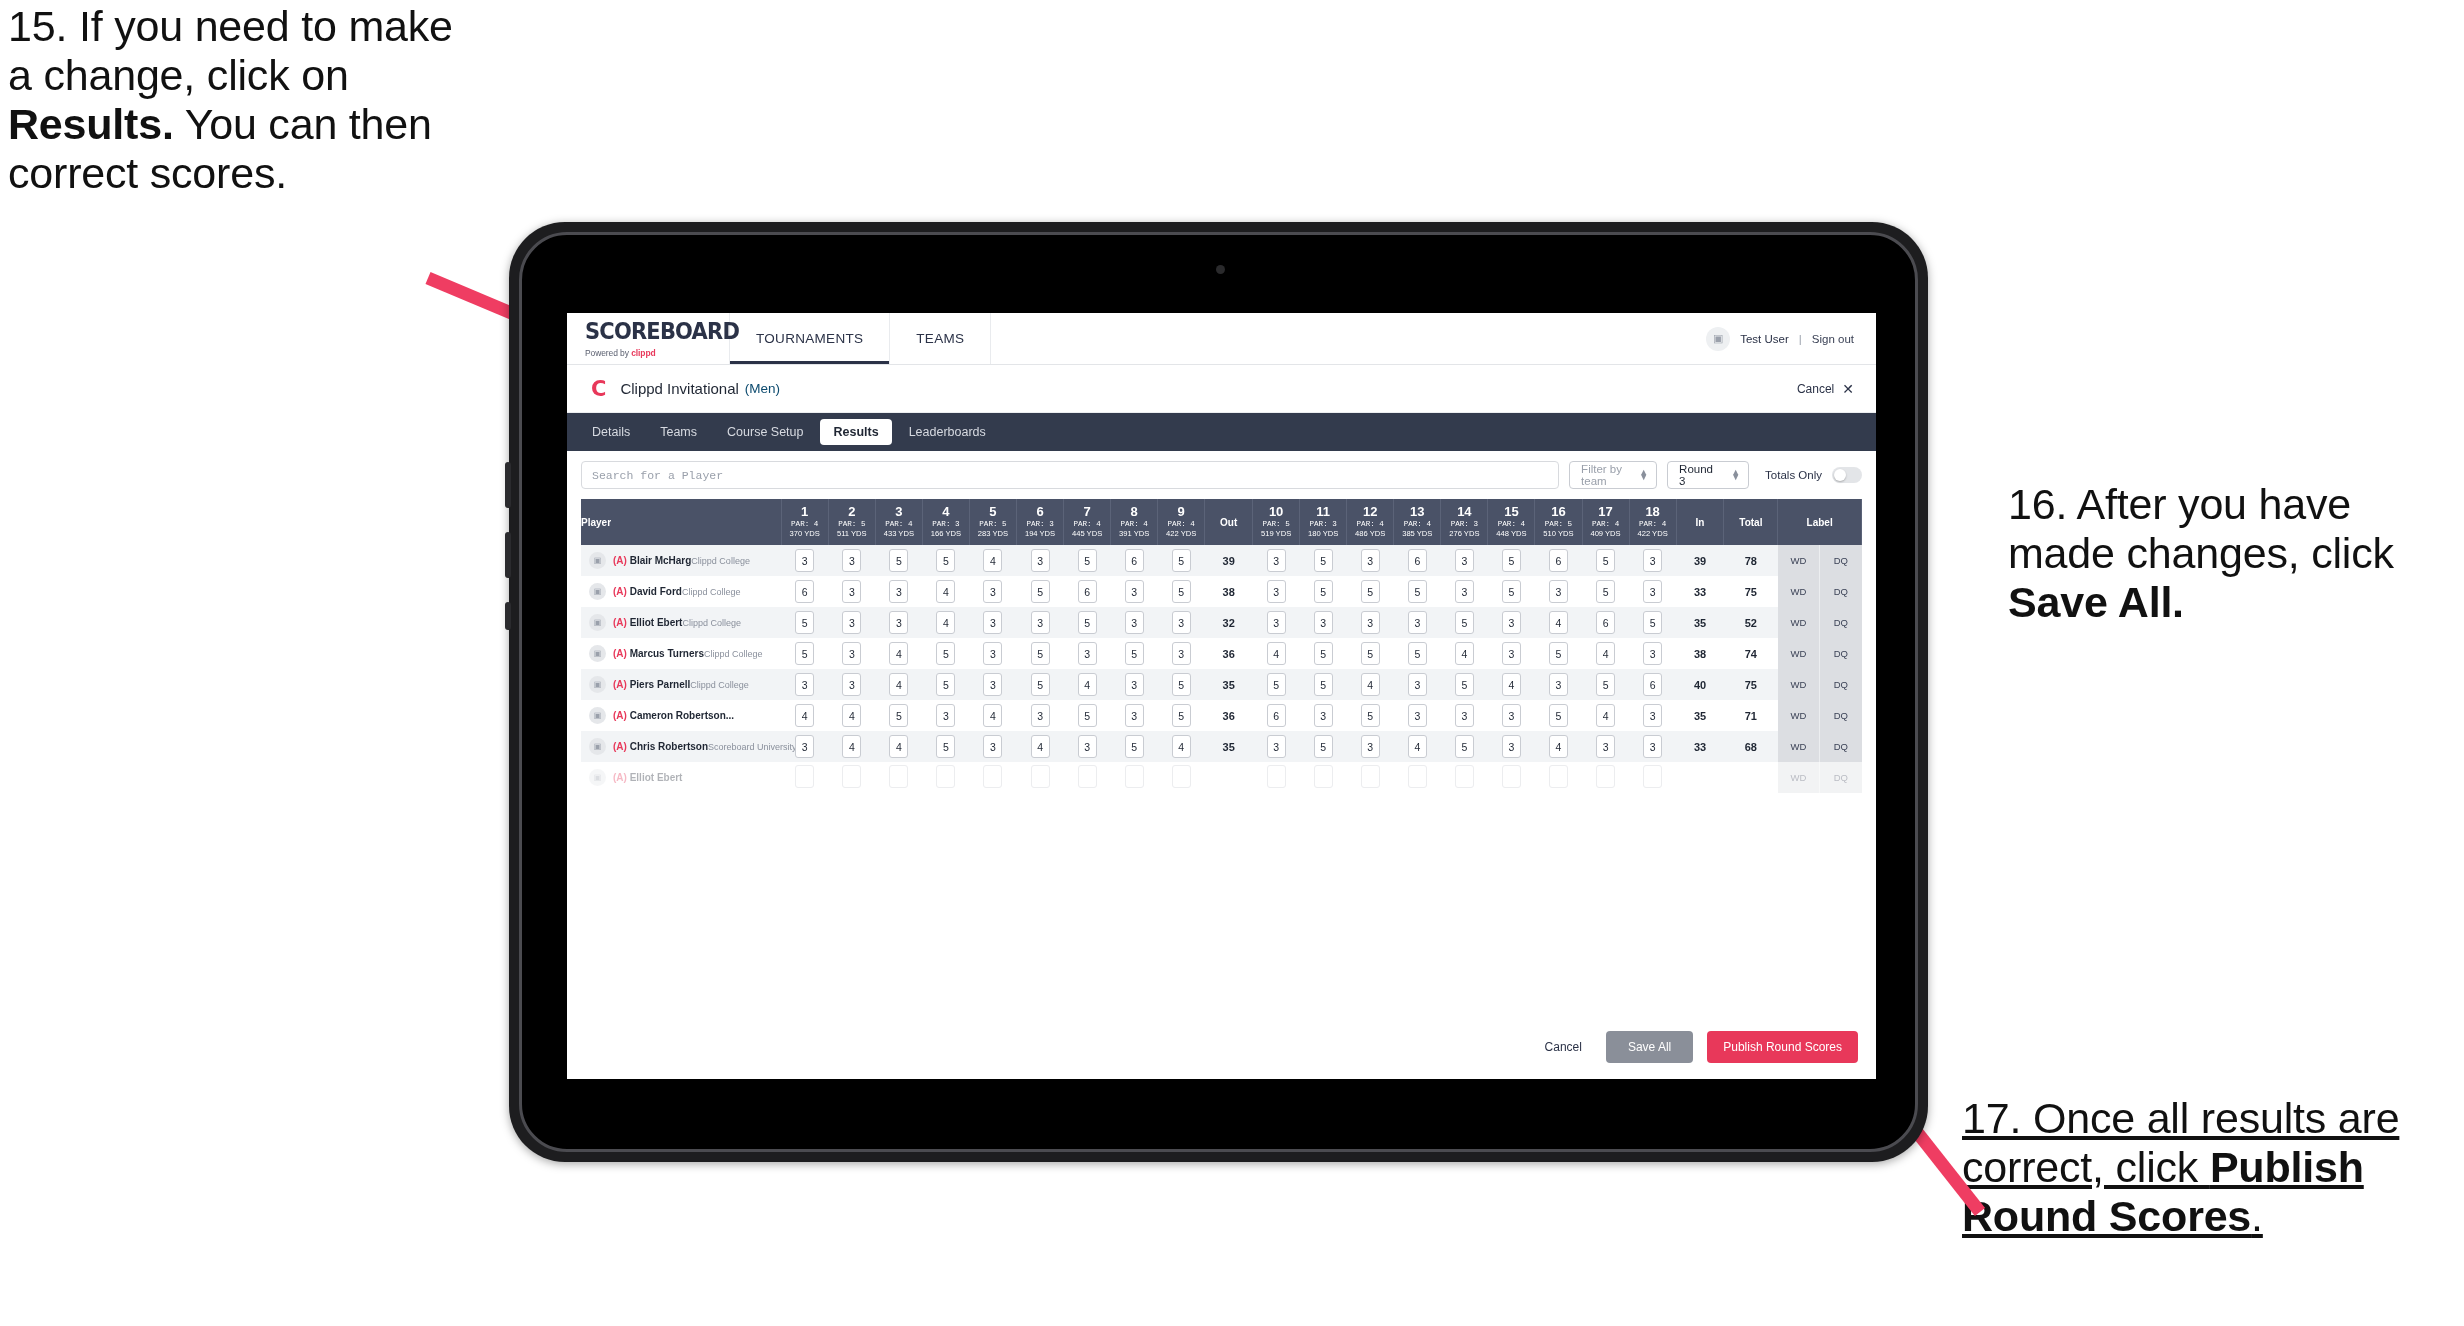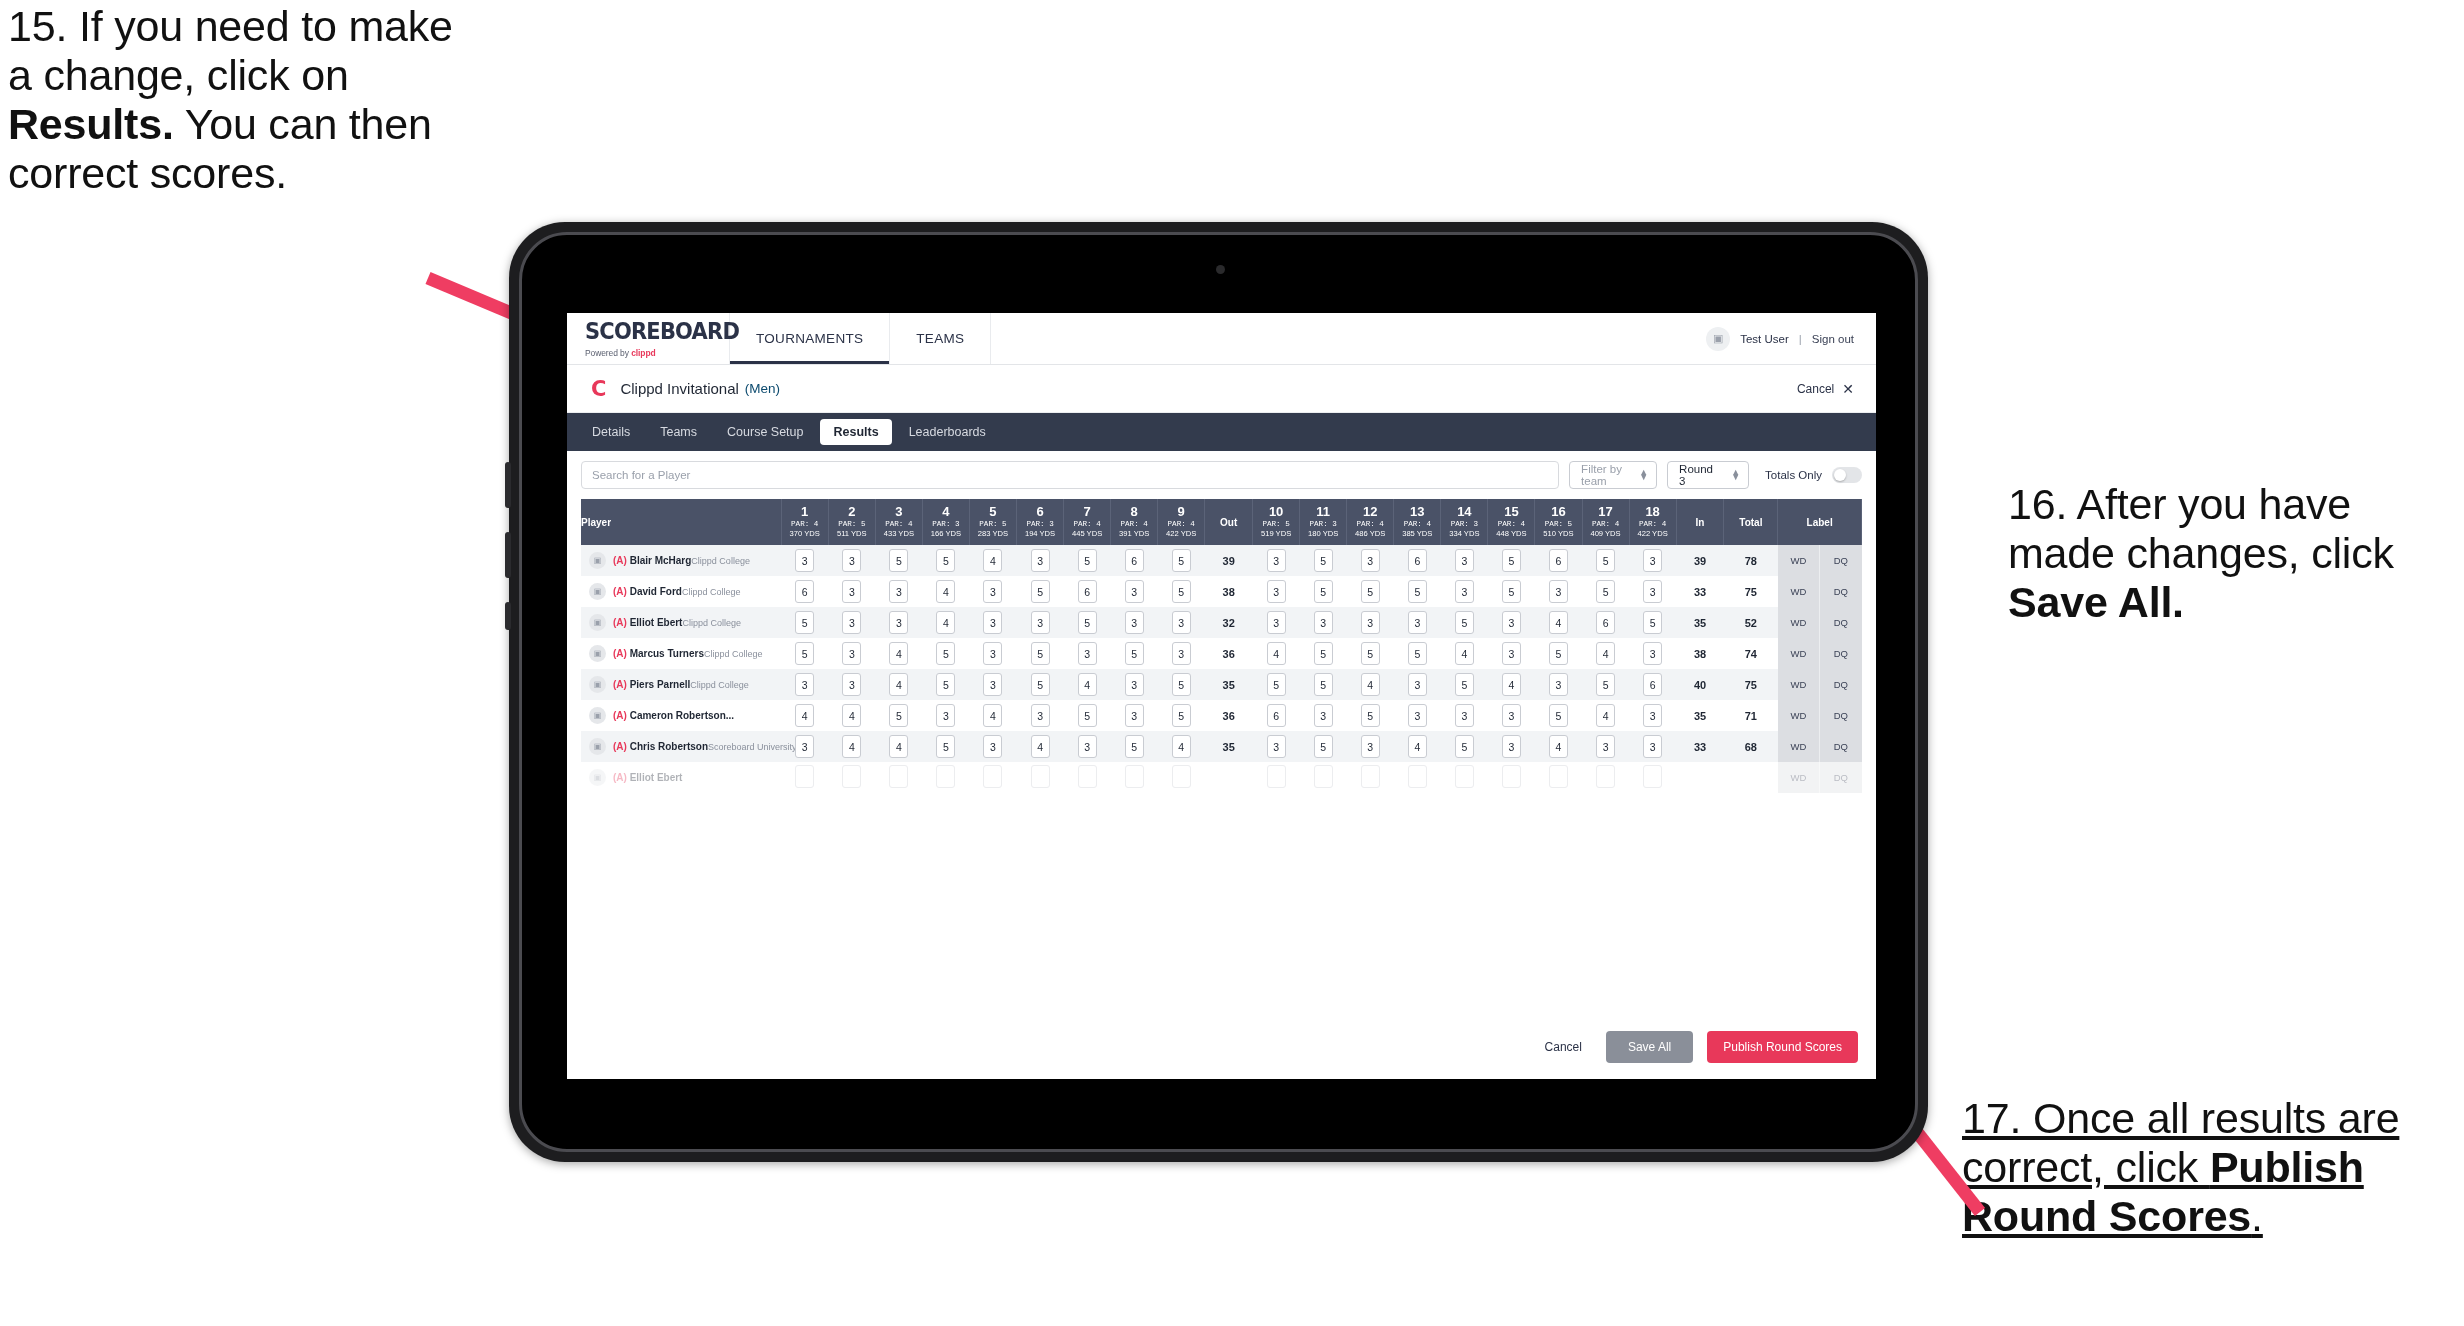--- a/index.html
+++ b/index.html
@@ -172,21 +172,21 @@
   }
   .search-input {
     flex: 1;
     height: 28px;
     border: 1px solid #d8dade;
     border-radius: 4px;
     padding: 0 10px;
     font-size: 11.5px;
     color: #2b3247;
     background: #fff;
-    font-family: Liberation Sans, sans-serif;
+    font-family: Liberation Mono, monospace;
   }
   .search-input::placeholder { color: #9aa0ab; }
   .sel {
     height: 28px;
     border: 1px solid #c9ccd2;
     border-radius: 4px;
     background: #fff;
     display: flex; align-items: center; justify-content: space-between;
     padding: 0 8px 0 11px;
     font-size: 11.5px;
@@ -468,21 +468,21 @@
                     <span class="hyds">486 YDS</span>
                   </th>
                 <th class="hole">
                     <span class="hno">13</span>
                     <span class="hpar">PAR: 4</span>
                     <span class="hyds">385 YDS</span>
                   </th>
                 <th class="hole">
                     <span class="hno">14</span>
                     <span class="hpar">PAR: 3</span>
-                    <span class="hyds">334 YDS</span>
+                    <span class="hyds">276 YDS</span>
                   </th>
                 <th class="hole">
                     <span class="hno">15</span>
                     <span class="hpar">PAR: 4</span>
                     <span class="hyds">448 YDS</span>
                   </th>
                 <th class="hole">
                     <span class="hno">16</span>
                     <span class="hpar">PAR: 5</span>
                     <span class="hyds">510 YDS</span>

